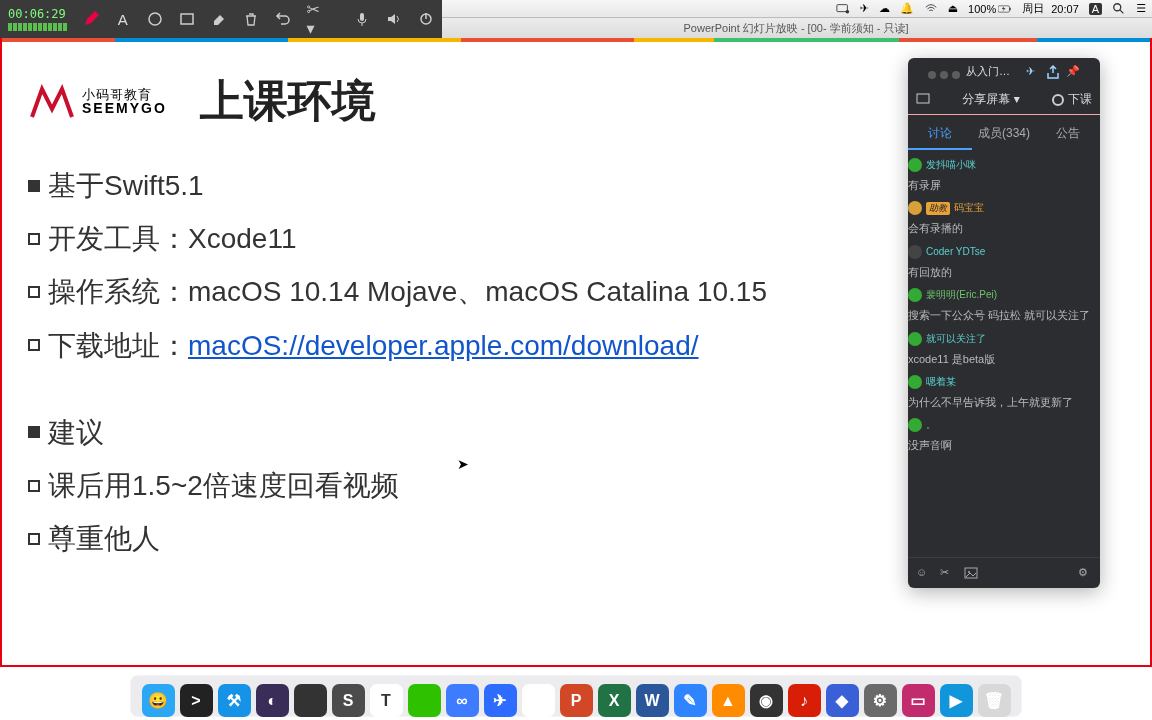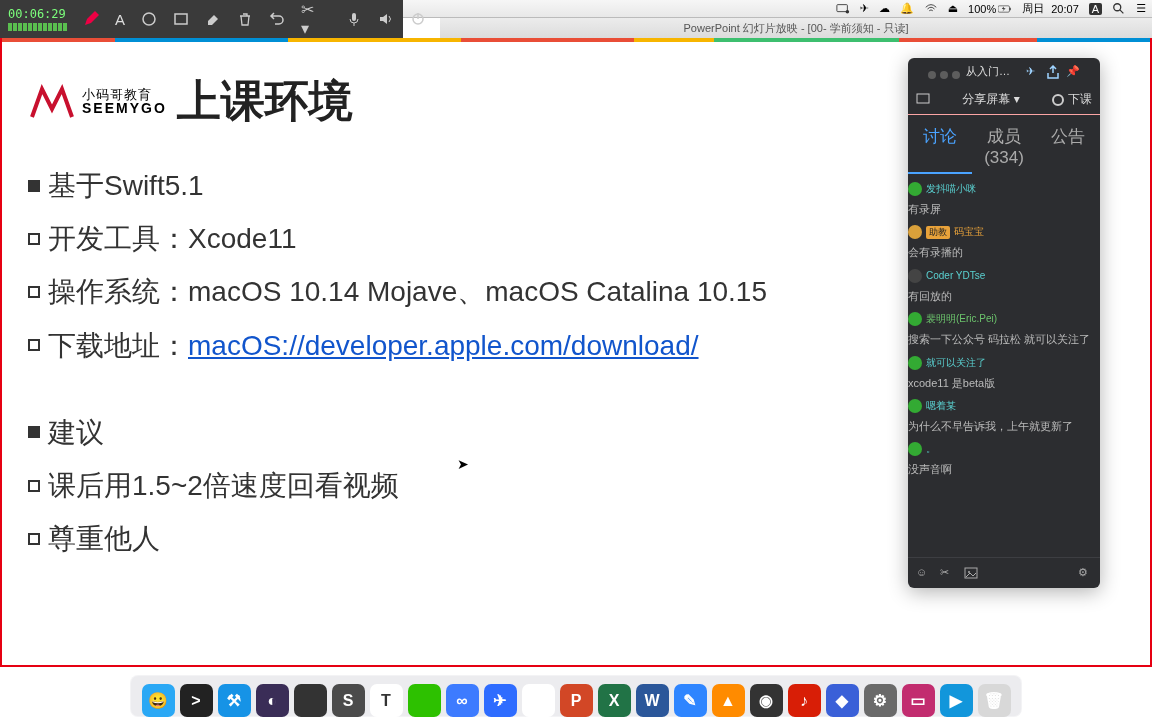--- a/index.html
+++ b/index.html
@@ -14,21 +14,21 @@
   background: linear-gradient(#f6f6f6,#e8e8e8);
   border-bottom: 1px solid #bbb;
   display: flex; align-items: center; justify-content: flex-end;
   font-size: 11px; padding: 0 6px; z-index: 100;
 }
 .menubar .mitem { margin-left: 10px; display:flex; align-items:center; gap:2px;}
 .menubar svg, .menubar .micon { width:14px; height:14px; }
 .menubar .clock { font-weight:400; }
 
 .rectoolbar {
-  position: absolute; top: 0; left: 0; width: 403px; height: 38px;
+  position: absolute; top: 0; left: 0; width: 442px; height: 38px;
   background: #3a3a3a; z-index: 110;
   display: flex; align-items: center; padding: 0 8px; gap: 16px;
 }
 .rectoolbar .timer { color: #7cff7c; font-size: 12px; font-family: monospace; }
 .rectoolbar .meter { display:flex; gap:1px; }
 .rectoolbar .meter span { width:4px; height:8px; background:#5abf4f; display:inline-block; }
 .rectoolbar .timerbox { display:flex; flex-direction:column; gap:2px; }
 .rectoolbar .toolicon { width:16px; height:16px; color:#ccc; cursor:pointer; display:flex; align-items:center; justify-content:center;}
 .rectoolbar .toolicon svg { width:16px; height:16px; }
 
@@ -46,21 +46,21 @@
 
 .redframe {
   position:absolute; top:0; bottom:53px; left:0; right:0;
   border: 2px solid #e60012; pointer-events:none; z-index:80;
 }
 
 .slide {
   position:absolute; top:42px; left:8px; right:8px; bottom:53px;
   background:#fff; padding: 30px 20px 20px 20px;
 }
-.slide .logoRow { display:flex; align-items:center; gap:10px; margin-bottom:28px;}
+.slide .logoRow { display:flex; align-items:center; gap:33px; margin-bottom:28px;}
 .logo { display:flex; align-items:center; gap:6px;}
 .logo .lmk { width:48px; height:38px; }
 .logo .ltxt { display:flex; flex-direction:column; line-height:1;}
 .logo .cn { font-size:13px; letter-spacing:1px;}
 .logo .en { font-size:14px; letter-spacing:2px; font-weight:700;}
 .slide h1 { font-size:44px; font-weight:700; color:#222; }
 .bullets { font-size:28px; color:#333; line-height:1.9; }
 .bullets .row { display:flex; align-items:center; gap:8px;}
 .bullets .sq { width:12px; height:12px; background:#333; display:inline-block; flex-shrink:0;}
 .bullets .sqo { width:12px; height:12px; border:2px solid #333; display:inline-block; flex-shrink:0;}
@@ -75,33 +75,33 @@
 }
 .chat .chead { display:flex; align-items:flex-end; padding:6px 20px; gap:6px; }
 .chat .dots { display:flex; gap:4px;}
 .chat .dots span { width:8px; height:8px; border-radius:50%; background:#5d5d5d; display:inline-block;}
 .chat .ctitle { flex:1; white-space:nowrap; overflow:hidden; text-overflow:ellipsis; font-size:11px;}
 .chat .hicon { width:14px; height:14px; cursor:pointer; color:#9fd3ff;}
 .chat .sharebar { display:flex; align-items:center; padding:6px 8px; gap:0; border-bottom:1px solid #fca5a5;text-align:center;}
 .chat .sharebar .lbl { flex:1; font-size:12px;}
 .chat .sharebar .record { display:flex; align-items:center; gap:4px; font-size:12px;}
 .chat .sharebar .recIcon { width:12px; height:12px; border:2px solid #ccc; border-radius:50%; position:relative;}
-.chat .tabs { display:flex; padding:4px 0; font-size:17px;justify-content:center;}
+.chat .tabs { display:flex; padding:4px 0; font-size:12px;justify-content:center;}
 .chat .tab { flex:1; text-align:center; padding:6px 0; cursor:pointer; color:#aaa;}
 .chat .tab.active { color:#4aa3ff; border-bottom:2px solid #4aa3ff;}
 .chat .msgs { flex:1; overflow:hidden; padding:4px 0;}
 .chat .msg { margin-bottom:8px;}
 .chat .mhead { display:flex; align-items:center; gap:4px;}
 .chat .mava { width:14px; height:14px; border-radius:50%; background:#3a3; flex-shrink:0;}
 .chat .mava.y { background:#d9a03a;}
 .chat .mava.b { background:#444;}
 .chat .mname { font-size:10px; color:#6cc36c;}
 .chat .mname.cyan { color:#5ad0d0;}
 .chat .mname.orange{ color:#e8a23a;}
-.chat .mtag { background:#e8a23a; color:#222; font-size:9px; padding:0 3px; border-radius:2px;}
+.chat .mtag { background:#e8a23a; color:#222; font-size:9px; padding:0 3px; border-radius:2px;font-style:italic;}
 .chat .mtext { color:#bbb; font-size:11px; margin-top:6px; line-height:1.4;}
 .chat .cfoot { display:flex; align-items:center; gap:10px; padding:8px; border-top:1px solid #3d3e42;}
 .chat .cfoot .ficon { width:14px; height:14px; color:#aaa; cursor:pointer;}
 .chat .cfoot .spacer { flex:1;}
 
 .dock {
   position:absolute; bottom:0; left:0; right:0; height:53px;
   display:flex; justify-content:center; align-items:flex-end; z-index:130;
   padding-bottom:3px;
 }

